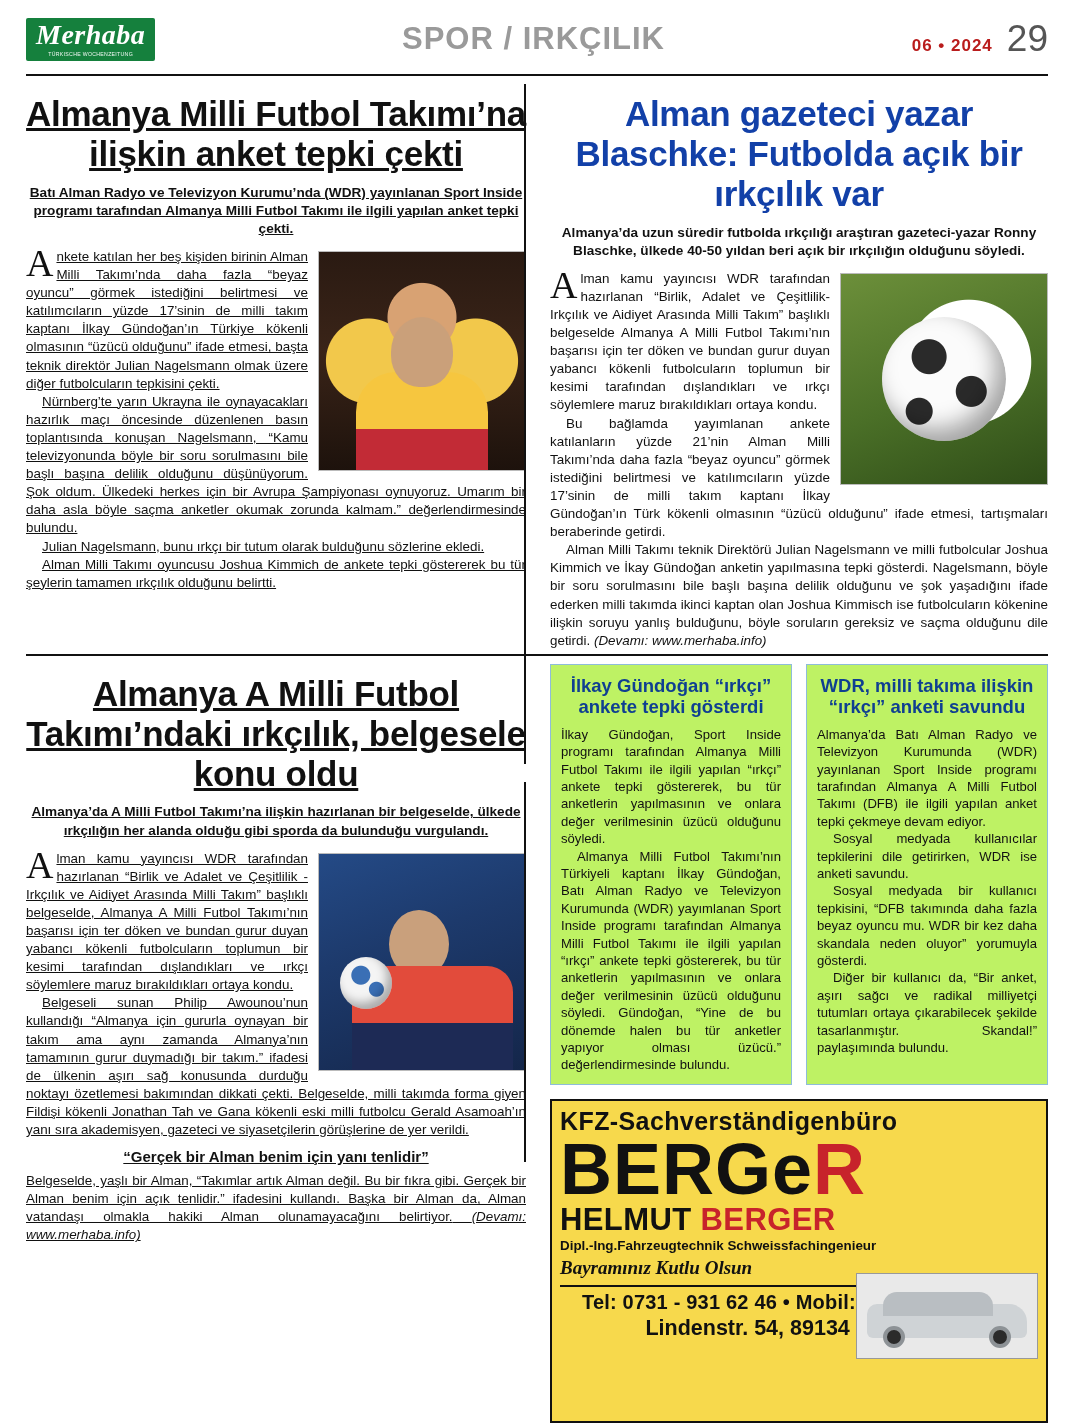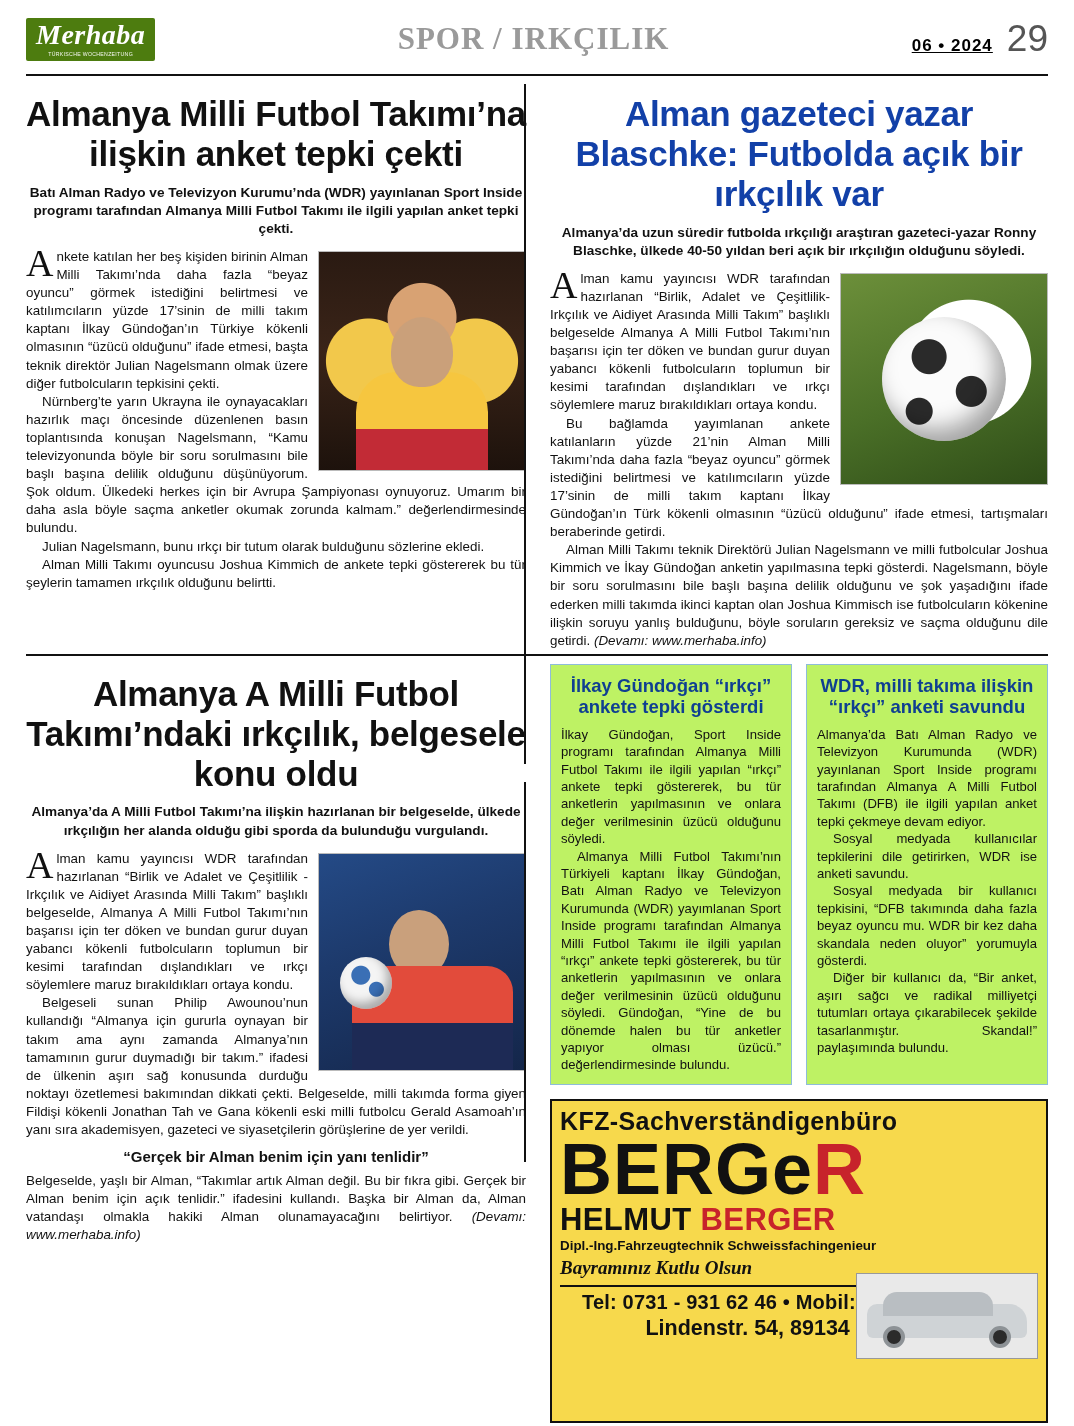--- a/index.html
+++ b/index.html
@@ -24,21 +24,21 @@
   }
 
   
   .masthead {
     display: flex;
     align-items: center;
     height: 62px;
     padding-top: 8px;
   }
   .logo-box {
-    background: #4d7c0f;
+    background: #15803d;
     color: #fff;
     padding: 3px 10px 4px 10px;
     display: flex;
     flex-direction: column;
     align-items: center;
     border-radius: 2px;
   }
   .logo-main {
     font-family: "Liberation Serif", serif;
     font-weight: bold;
@@ -50,55 +50,54 @@
   .logo-sub {
     font-size: 5.2px;
     letter-spacing: 0.3px;
     margin-top: 2px;
     white-space: nowrap;
     opacity: 0.95;
   }
   .section-title {
     flex: 1;
     text-align: center;
-    font-family: Liberation Serif, serif;
+    font-family: Liberation Sans, sans-serif;
     font-weight: bold;
     font-size: 31px;
     letter-spacing: 1px;
     color: #9a9a9a;
   }
   .page-meta {
     display: flex;
     align-items: baseline;
     gap: 14px;
   }
   .issue-date {
     font-size: 17px;
     font-weight: bold;
-    color: #000000;
+    color: #b91c1c;
     letter-spacing: 1px;
-    text-decoration: underline;
   }
   .page-number {
     font-size: 37px;
     color: #555;
     font-family: "Liberation Sans", sans-serif;
   }
   .rule {
     border: 0;
     border-top: 2px solid #111;
     margin: 4px 0 8px 0;
   }
 
   
   .cols {
     display: flex;
     gap: 0;
   }
-  .col-left { width: 500px; }
+  .col-left { width: 500px; text-decoration: underline; }
   .col-right { width: 498px; margin-left: 24px; }
 
   .vsep {
     position: absolute;
     background: #111;
   }
 
   
   h1.headline {
     font-family: "Liberation Sans", sans-serif;

